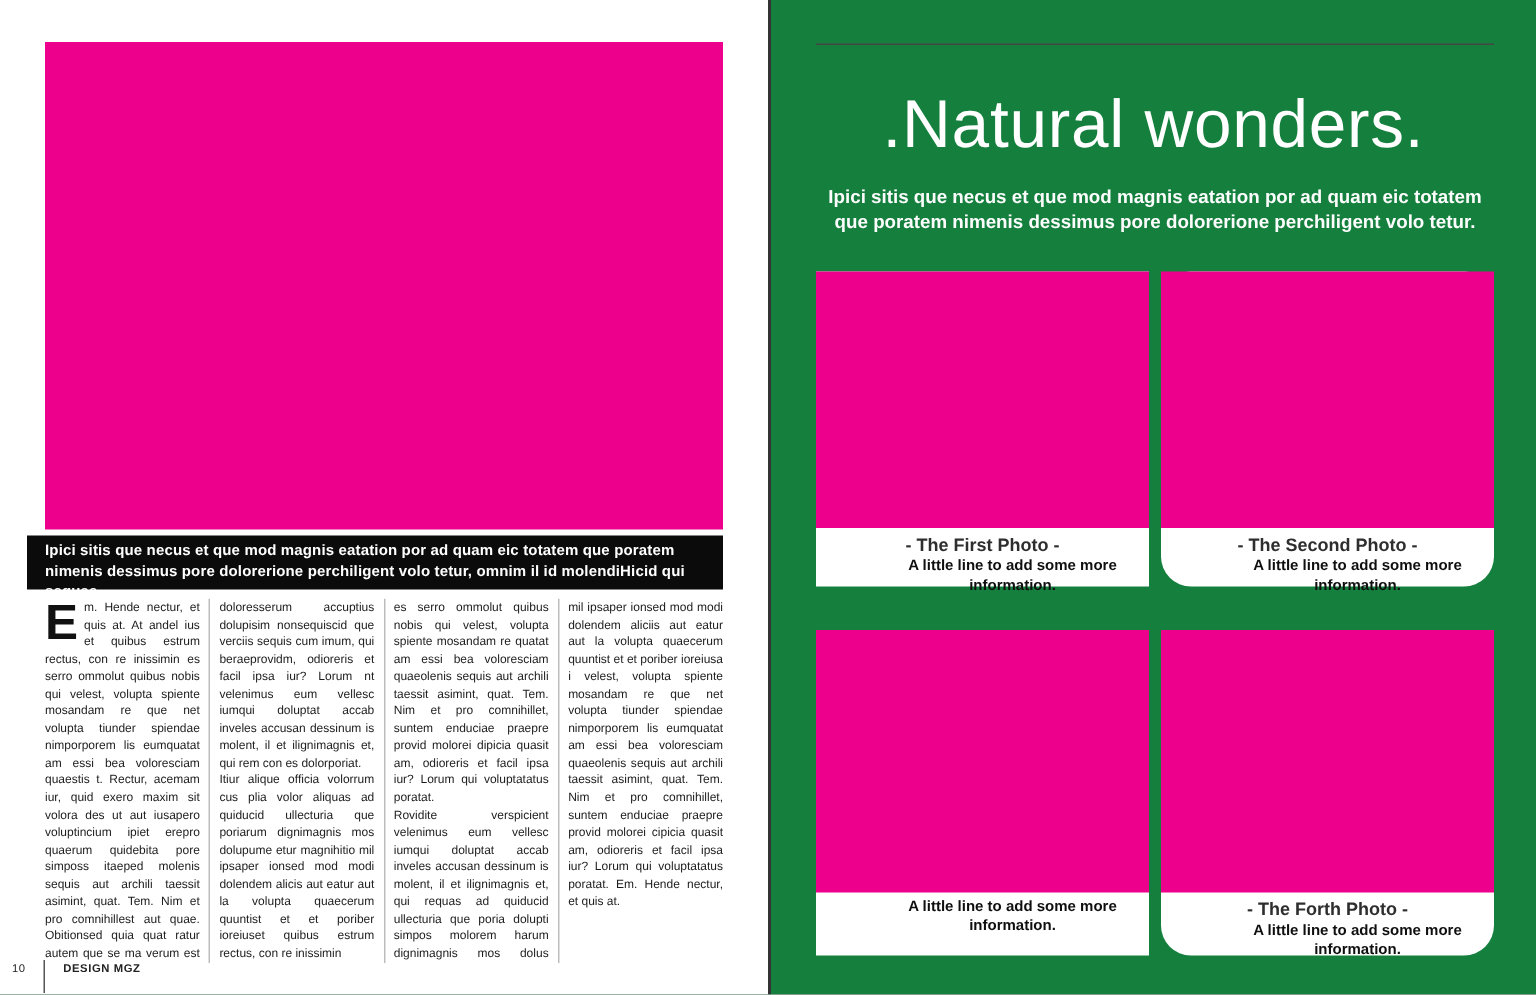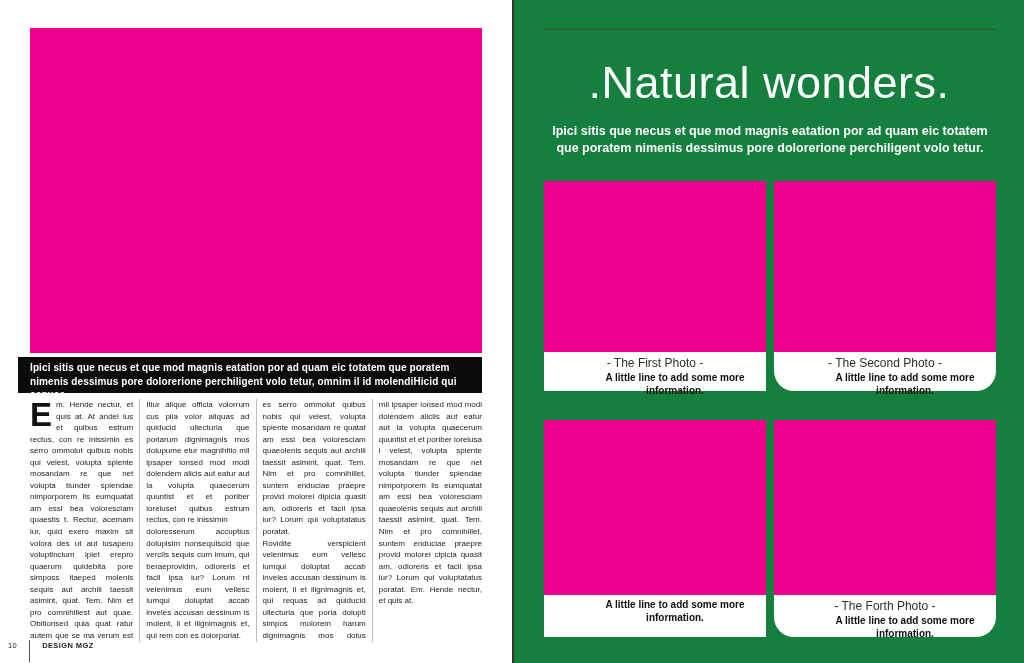--- a/index.html
+++ b/index.html
@@ -64,42 +64,42 @@
 
   .photo-card { position: absolute; width: 222px; background: #ffffff; }
   .photo-card .photo-image { width: 100%; background: #EC008C; }
   .card-1, .card-2 { top: 181px; height: 210px; }
   .card-3, .card-4 { top: 420px; height: 217px; }
   .card-1, .card-3 { left: 30px; }
   .card-2, .card-4 { left: 260px; border-radius: 20px; }
   .card-1 .photo-image, .card-2 .photo-image { height: 171px; }
   .card-3 .photo-image, .card-4 .photo-image { height: 175px; }
   .photo-caption { text-align: center; padding-top: 3px; }
-  .photo-caption-title { font-size: 12px; font-weight: 400; color: #2e2e2e; line-height: 16px; }
+  .photo-caption-title { font-size: 12px; font-weight: 700; color: #2e2e2e; line-height: 16px; }
   .photo-caption-line { font-size: 10px; font-weight: 700; color: #0f0f0f; line-height: 13px; margin-left: 40px; }
 </style>
 </head>
 <body>
 
 <div class="canvas">
 
   <div class="page-left">
     <div class="hero-image"></div>
 
     <div class="caption-bar">
       <p>Ipici sitis que necus et que mod magnis eatation por ad quam eic totatem que poratem nimenis dessimus pore dolorerione perchiligent volo tetur, omnim il id molendiHicid qui sequae.</p>
     </div>
 
     <div class="body-columns">
       <div class="text-column">
         <p><span class="dropcap">E</span><span>m. Hende nectur, et quis at. At andel ius et quibus estrum rectus, con re inissimin es serro ommolut quibus nobis qui velest, volupta spiente mosandam re que net volupta tiunder spiendae nimporporem lis eumquatat am essi bea voloresciam quaestis t. Rectur, acemam iur, quid exero maxim sit volora des ut aut iusapero voluptincium ipiet erepro quaerum quidebita pore simposs itaeped molenis sequis aut archili taessit asimint, quat. Tem. Nim et pro comnihillest aut quae. Obitionsed quia quat ratur autem que se ma verum est aut fuga. Nem</span></p>
       </div>
       <div class="text-column">
+        <p>doloresserum accuptius dolupisim nonsequiscid que verciis sequis cum imum, qui beraeprovidm, odioreris et facil ipsa iur? Lorum nt velenimus eum vellesc iumqui doluptat accab inveles accusan dessinum is molent, il et ilignimagnis et, qui rem con es dolorporiat.</p>
         <p>Itiur alique officia volorrum cus plia volor aliquas ad quiducid ullecturia que poriarum dignimagnis mos dolupume etur magnihitio mil ipsaper ionsed mod modi dolendem alicis aut eatur aut la volupta quaecerum quuntist et et poriber ioreiuset quibus estrum rectus, con re inissimin</p>
-        <p>doloresserum accuptius dolupisim nonsequiscid que verciis sequis cum imum, qui beraeprovidm, odioreris et facil ipsa iur? Lorum nt velenimus eum vellesc iumqui doluptat accab inveles accusan dessinum is molent, il et ilignimagnis et, qui rem con es dolorporiat.</p>
       </div>
       <div class="text-column">
         <p>es serro ommolut quibus nobis qui velest, volupta spiente mosandam re quatat am essi bea voloresciam quaeolenis sequis aut archili taessit asimint, quat. Tem. Nim et pro comnihillet, suntem enduciae praepre provid molorei dipicia quasit am, odioreris et facil ipsa iur? Lorum qui voluptatatus poratat.</p>
         <p>Rovidite verspicient velenimus eum vellesc iumqui doluptat accab inveles accusan dessinum is molent, il et ilignimagnis et, qui requas ad quiducid ullecturia que poria dolupti simpos molorem harum dignimagnis mos dolus molorrume etur magnihitio</p>
       </div>
       <div class="text-column">
         <p>mil ipsaper ionsed mod modi dolendem aliciis aut eatur aut la volupta quaecerum quuntist et et poriber ioreiusa i velest, volupta spiente mosandam re que net volupta tiunder spiendae nimporporem lis eumquatat am essi bea voloresciam quaeolenis sequis aut archili taessit asimint, quat. Tem. Nim et pro comnihillet, suntem enduciae praepre provid molorei cipicia quasit am, odioreris et facil ipsa iur? Lorum qui voluptatatus poratat. Em. Hende nectur, et quis at.</p>
       </div>
     </div>
 

